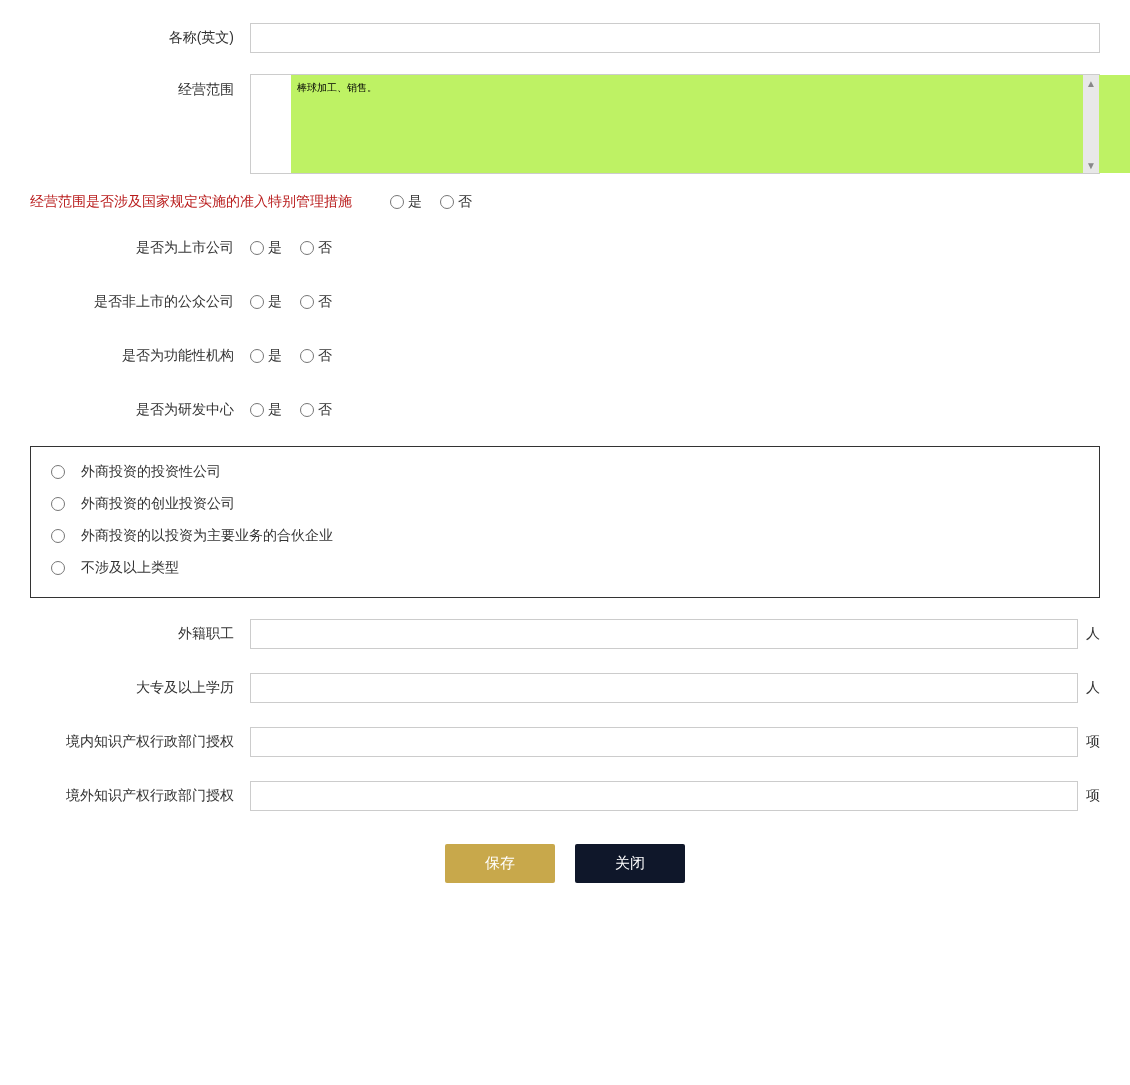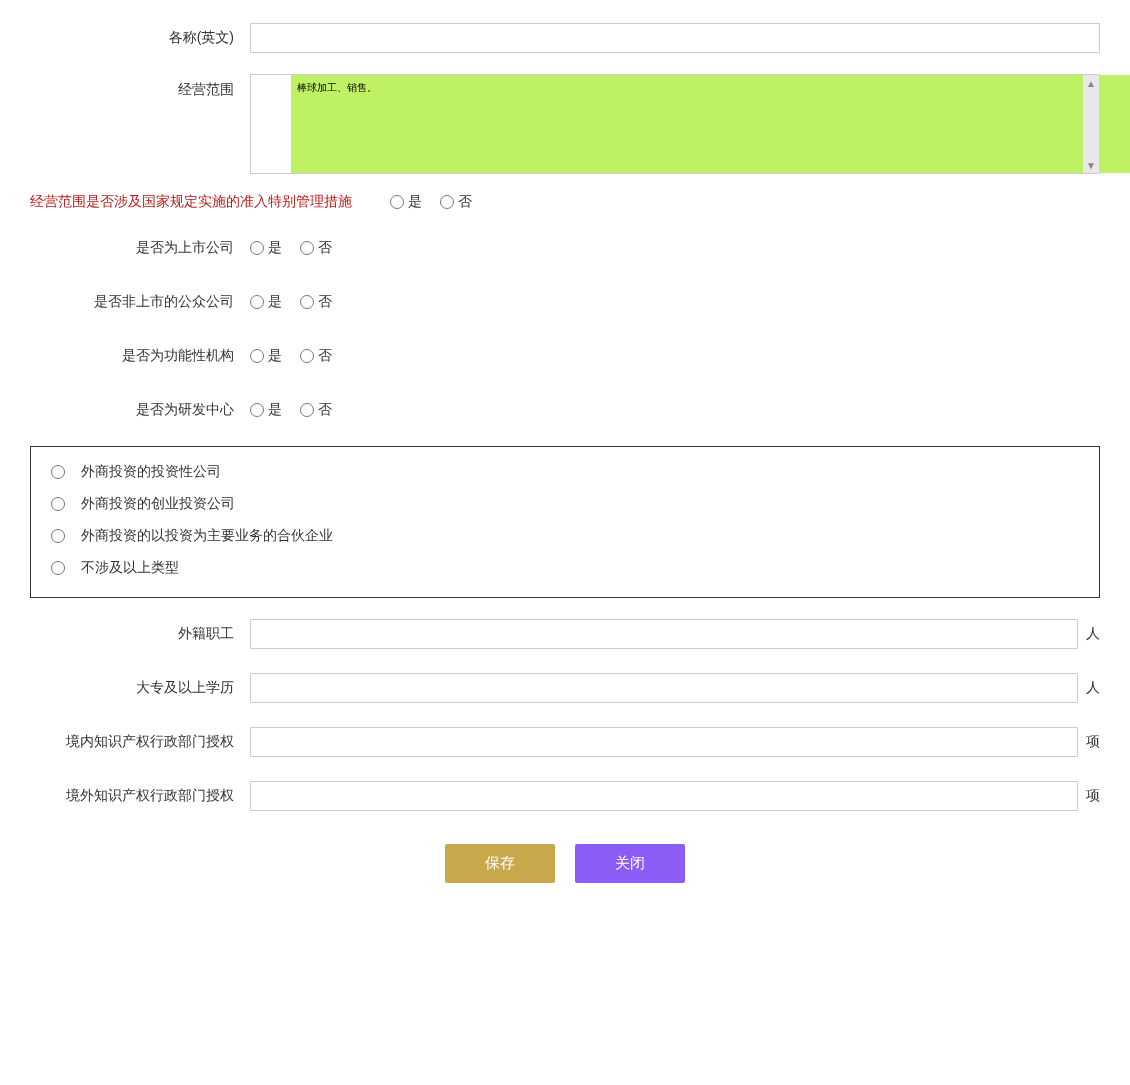--- a/index.html
+++ b/index.html
@@ -173,21 +173,21 @@
       color: #fff;
       border: none;
       padding: 4px 40px;
       font-size: 15px;
       font-family: inherit;
       cursor: pointer;
       border-radius: 2px;
     }
 
     .btn-close {
-      background: #8b5cf6;
+      background: #0f172a;
       color: #fff;
       border: none;
       padding: 10px 40px;
       font-size: 15px;
       font-family: inherit;
       cursor: pointer;
       border-radius: 2px;
     }
 
     .wide-label-row {

